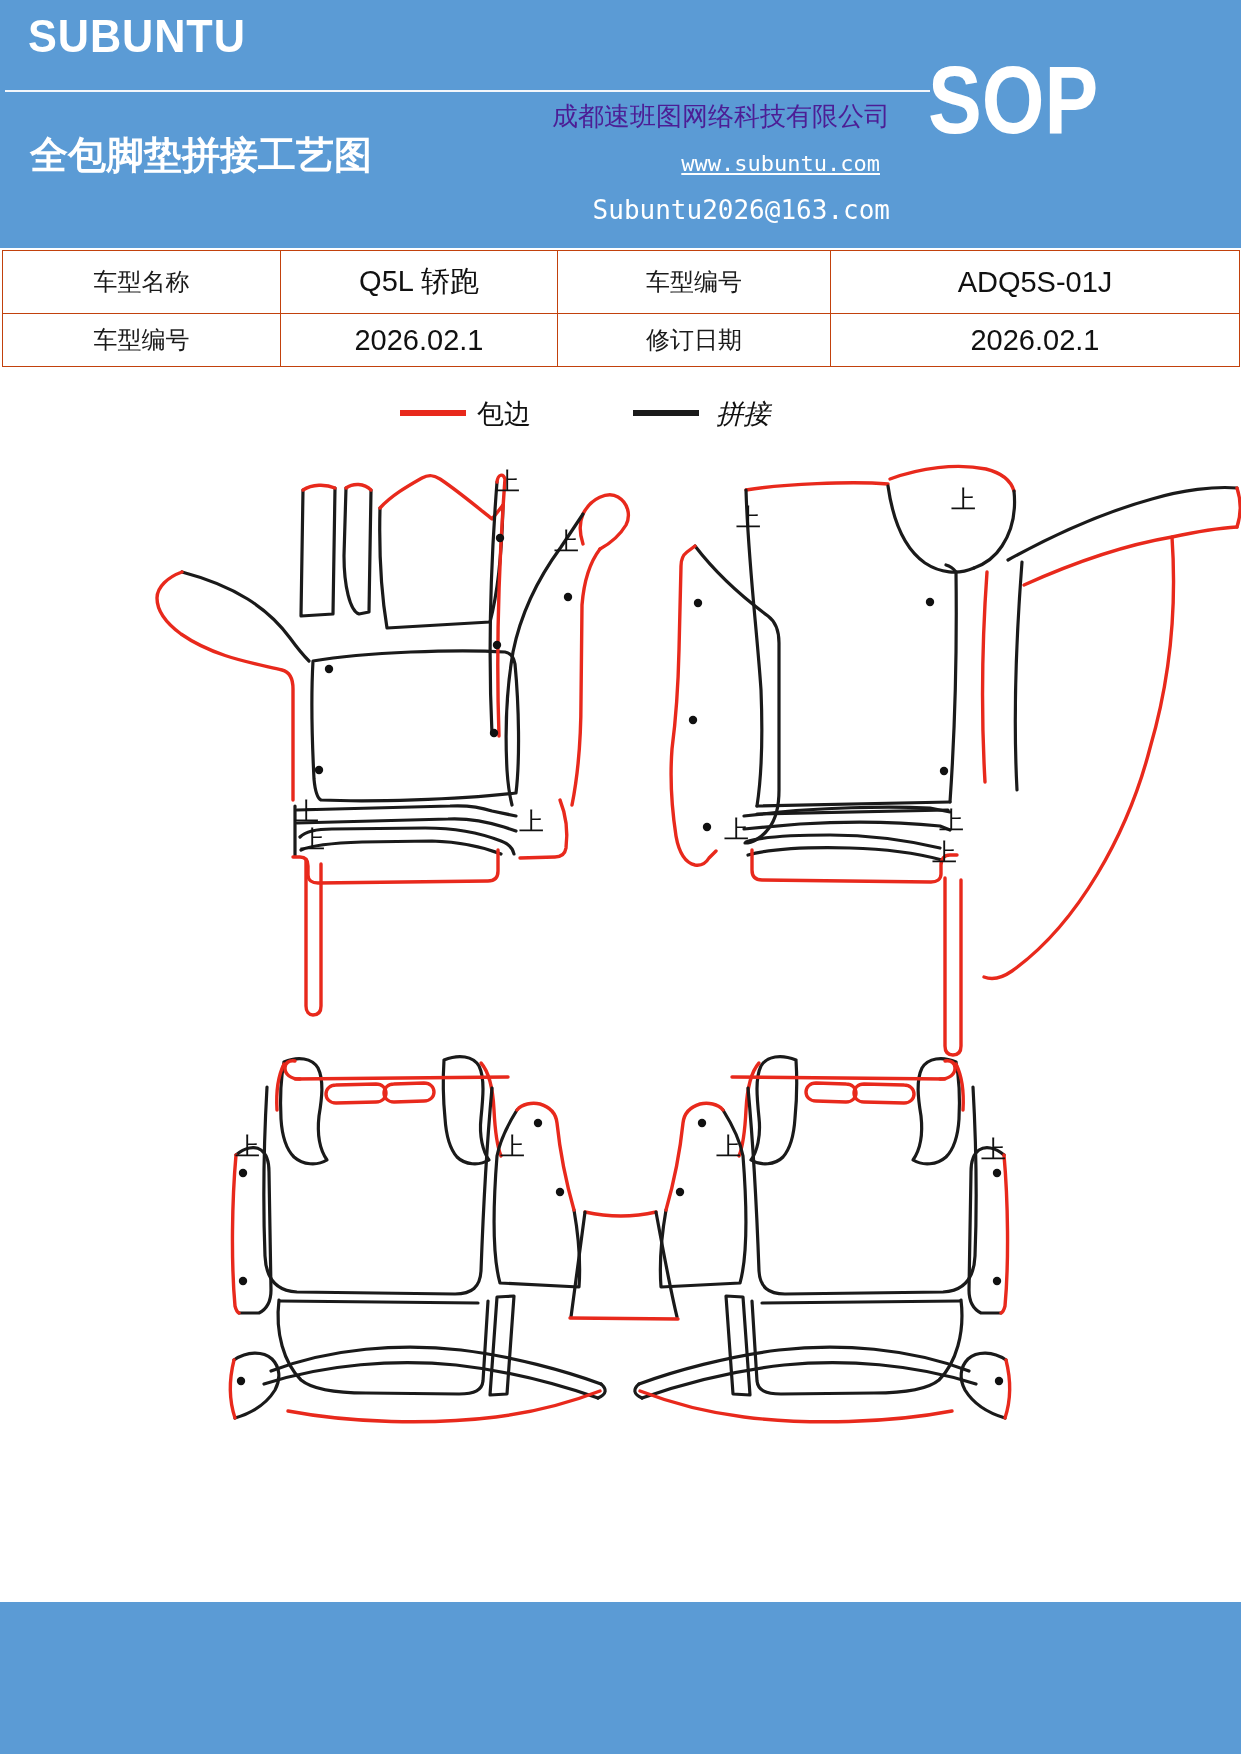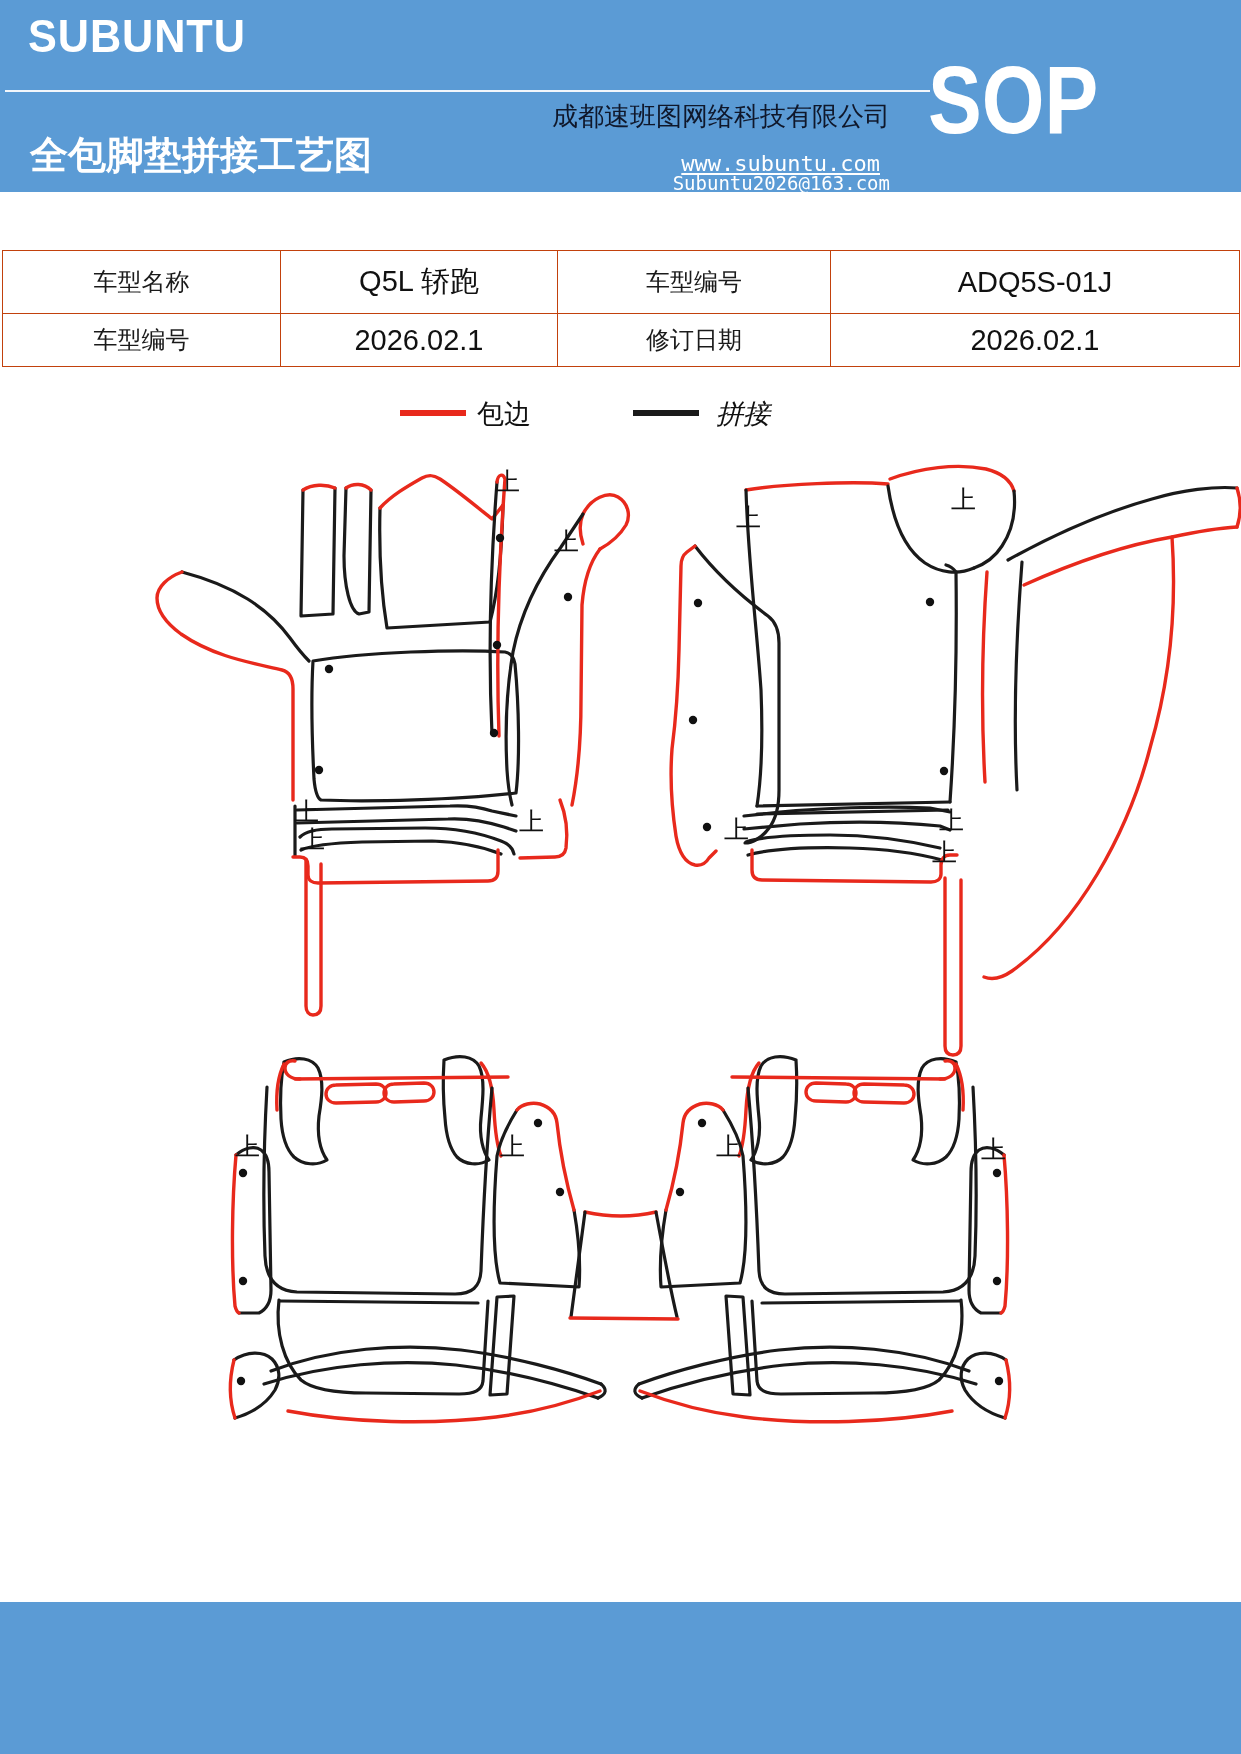--- a/index.html
+++ b/index.html
@@ -2,35 +2,35 @@
 <html><head>
 <meta charset="utf-8">
 <style>
   html,body{margin:0;padding:0;}
   body{
     width:1241px;height:1754px;position:relative;background:#ffffff;
     font-family:"Liberation Sans","DejaVu Sans",sans-serif;overflow:hidden;
   }
   .abs{position:absolute;}
   
-  .header{left:0;top:0;width:1241px;height:192px;background:#5b9bd5;}
+  .header{left:0;top:0;width:1241px;height:248px;background:#5b9bd5;}
   .brand{left:28px;top:8px;color:#fff;font-size:47px;font-weight:800;
     letter-spacing:1px;transform:scaleX(.92);transform-origin:left top;
     font-family:"Liberation Sans","DejaVu Sans",sans-serif;}
   .header-rule{left:5px;top:90px;width:925px;height:2px;background:#f2f6fb;}
   .page-title{left:30px;top:130px;color:#fff;font-size:38px;font-weight:700;
     font-family:"Liberation Sans","DejaVu Sans",sans-serif;}
-  .header-company{right:351px;top:99px;color:#0f172a;font-size:26px;
+  .header-company{right:351px;top:99px;color:#4c1d95;font-size:26px;
     font-family:"Liberation Serif","DejaVu Serif",serif;}
   .sop{left:928px;top:52px;color:#fff;font-size:96px;font-weight:800;line-height:1;
     transform:scaleX(.84);transform-origin:left top;}
   .header-site{right:361px;top:151px;color:#fff;font-size:22px;
     font-family:"DejaVu Sans Mono","Liberation Mono",monospace;
     text-decoration:underline;cursor:pointer;}
-  .header-email{right:351px;top:172px;color:#fff;font-size:19px;
+  .header-email{right:351px;top:195px;color:#fff;font-size:26px;
     font-family:"DejaVu Sans Mono","Liberation Mono",monospace;}
   
   table.info{position:absolute;left:2px;top:250px;width:1237px;height:117px;
     border-collapse:collapse;table-layout:fixed;background:#fff;}
   table.info td{border:1px solid #c2410c;text-align:center;vertical-align:middle;}
   td.lbl{font-size:24px;color:#1a1a1a;font-family:"Liberation Serif","DejaVu Serif",serif;}
   td.val{font-size:29px;color:#111;font-family:"Liberation Sans","DejaVu Sans",sans-serif;}
   
   .legend-swatch{height:6px;width:66px;}
   .sw0{left:400px;top:410px;}

